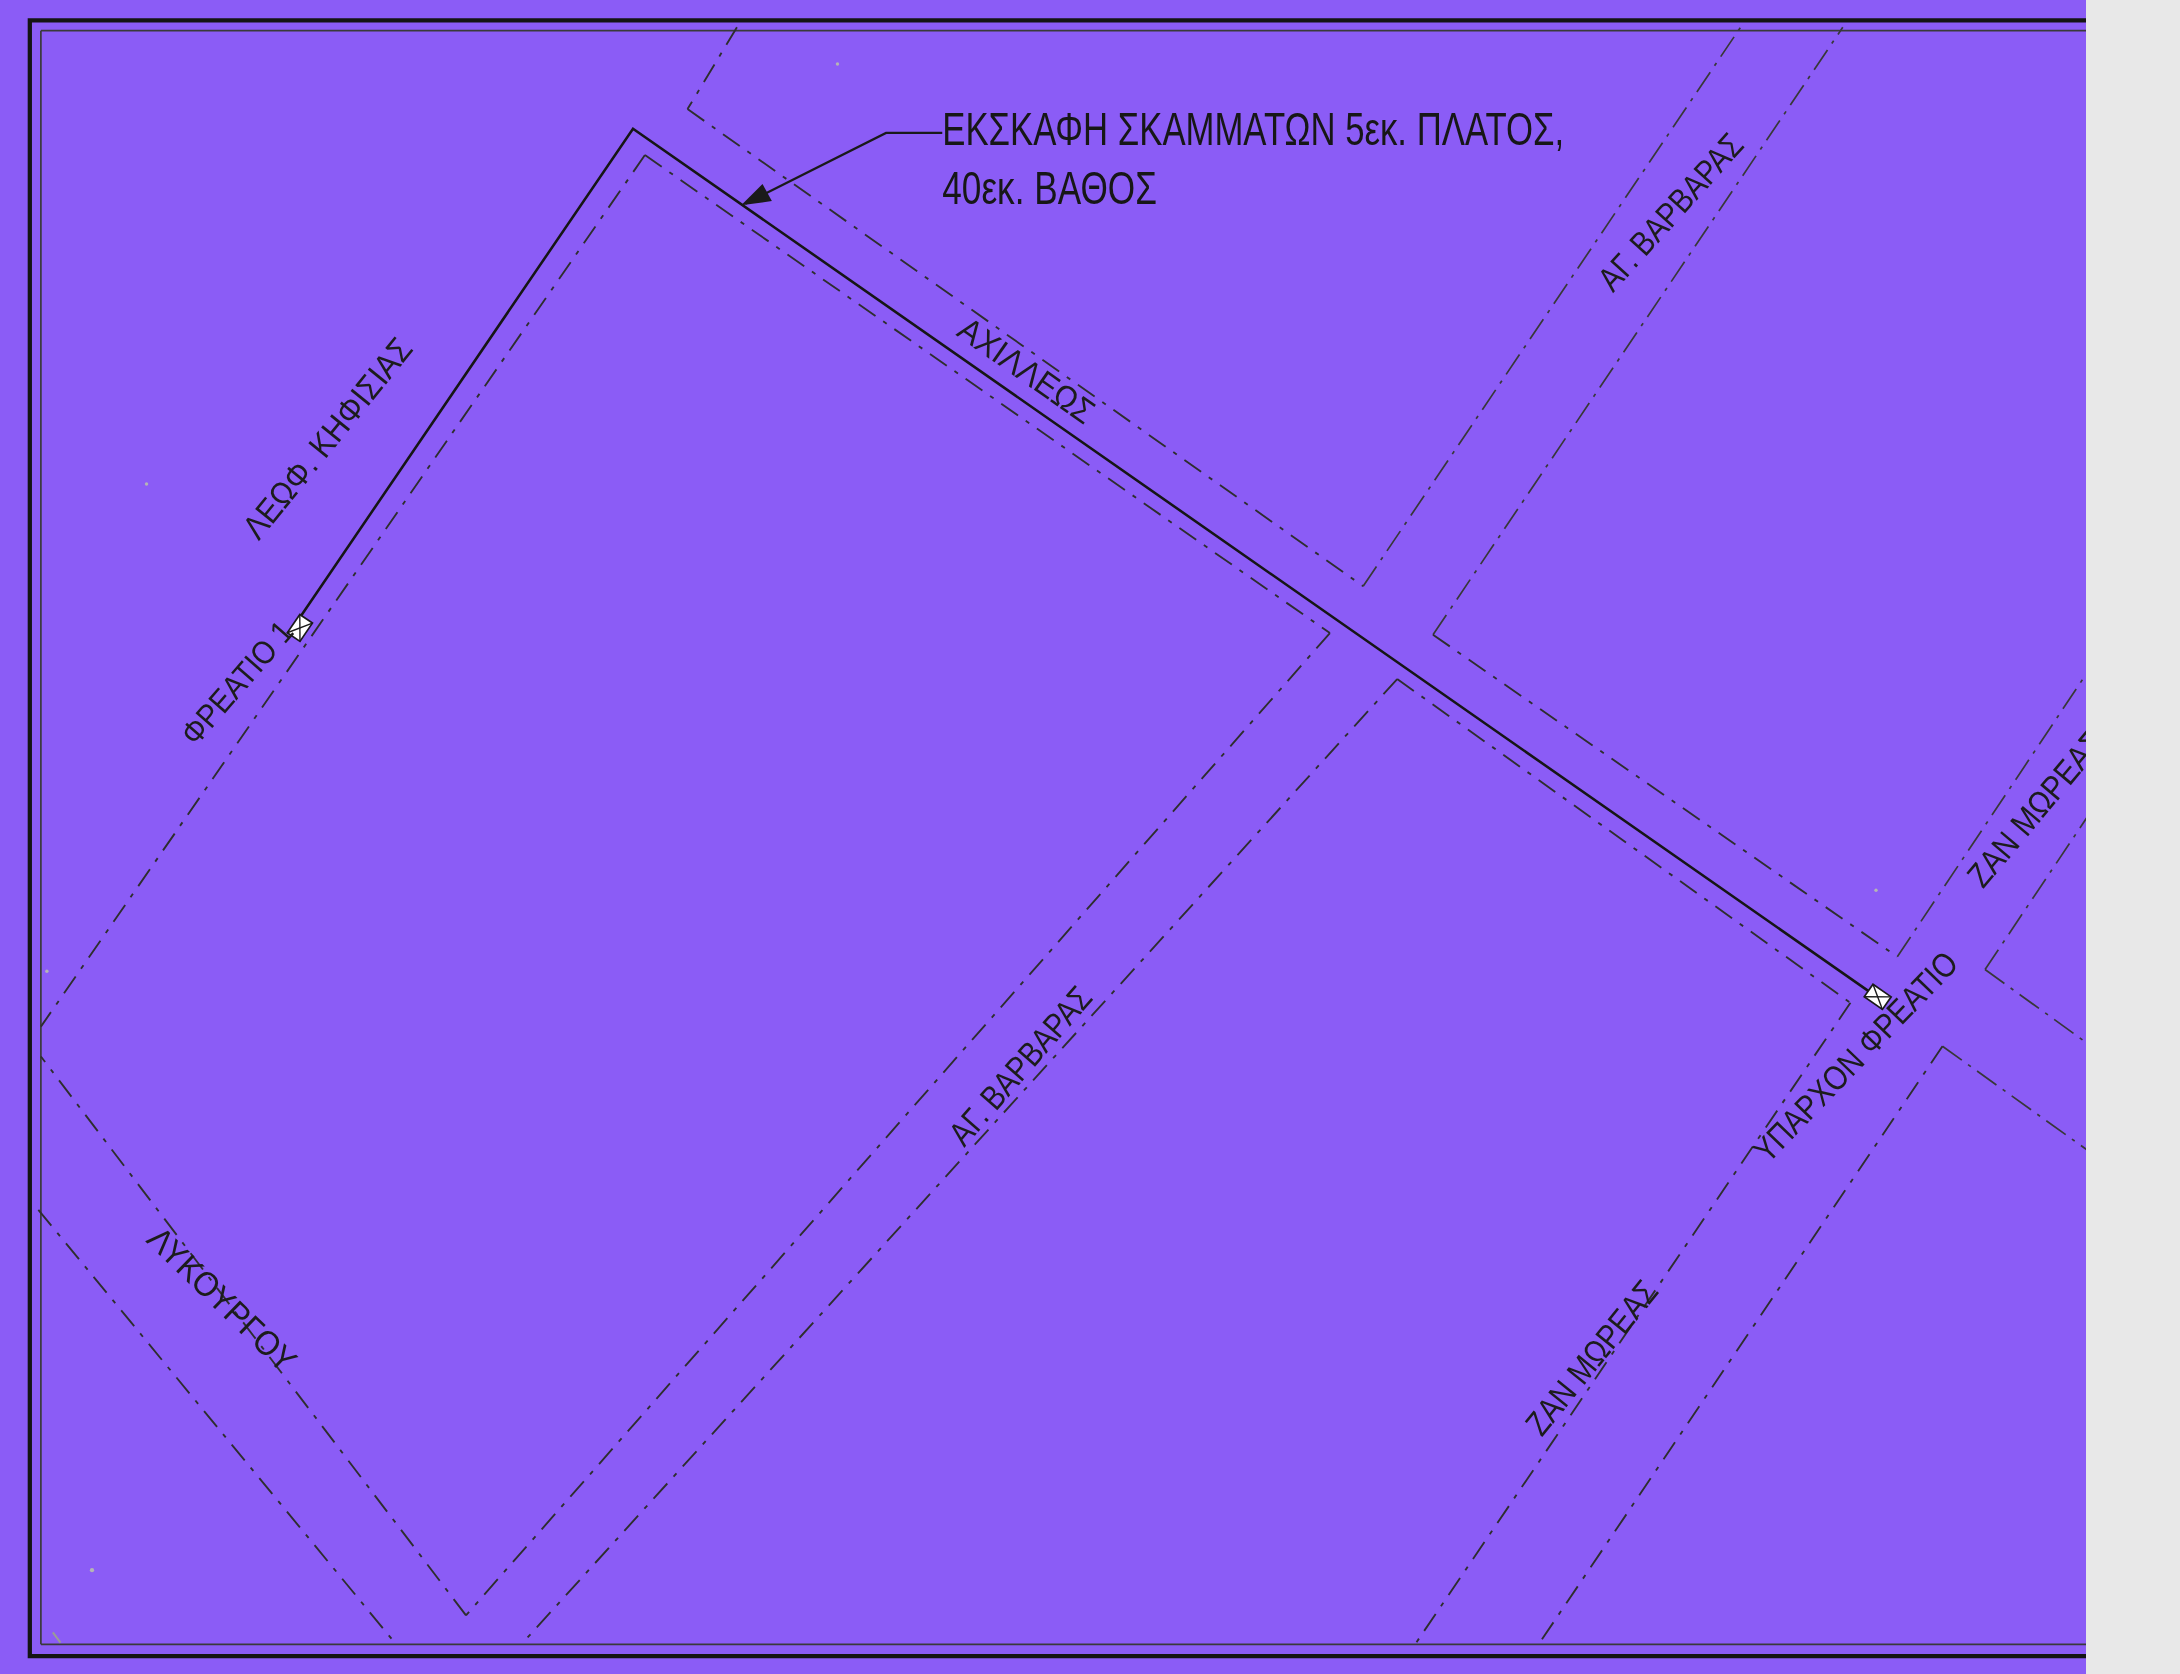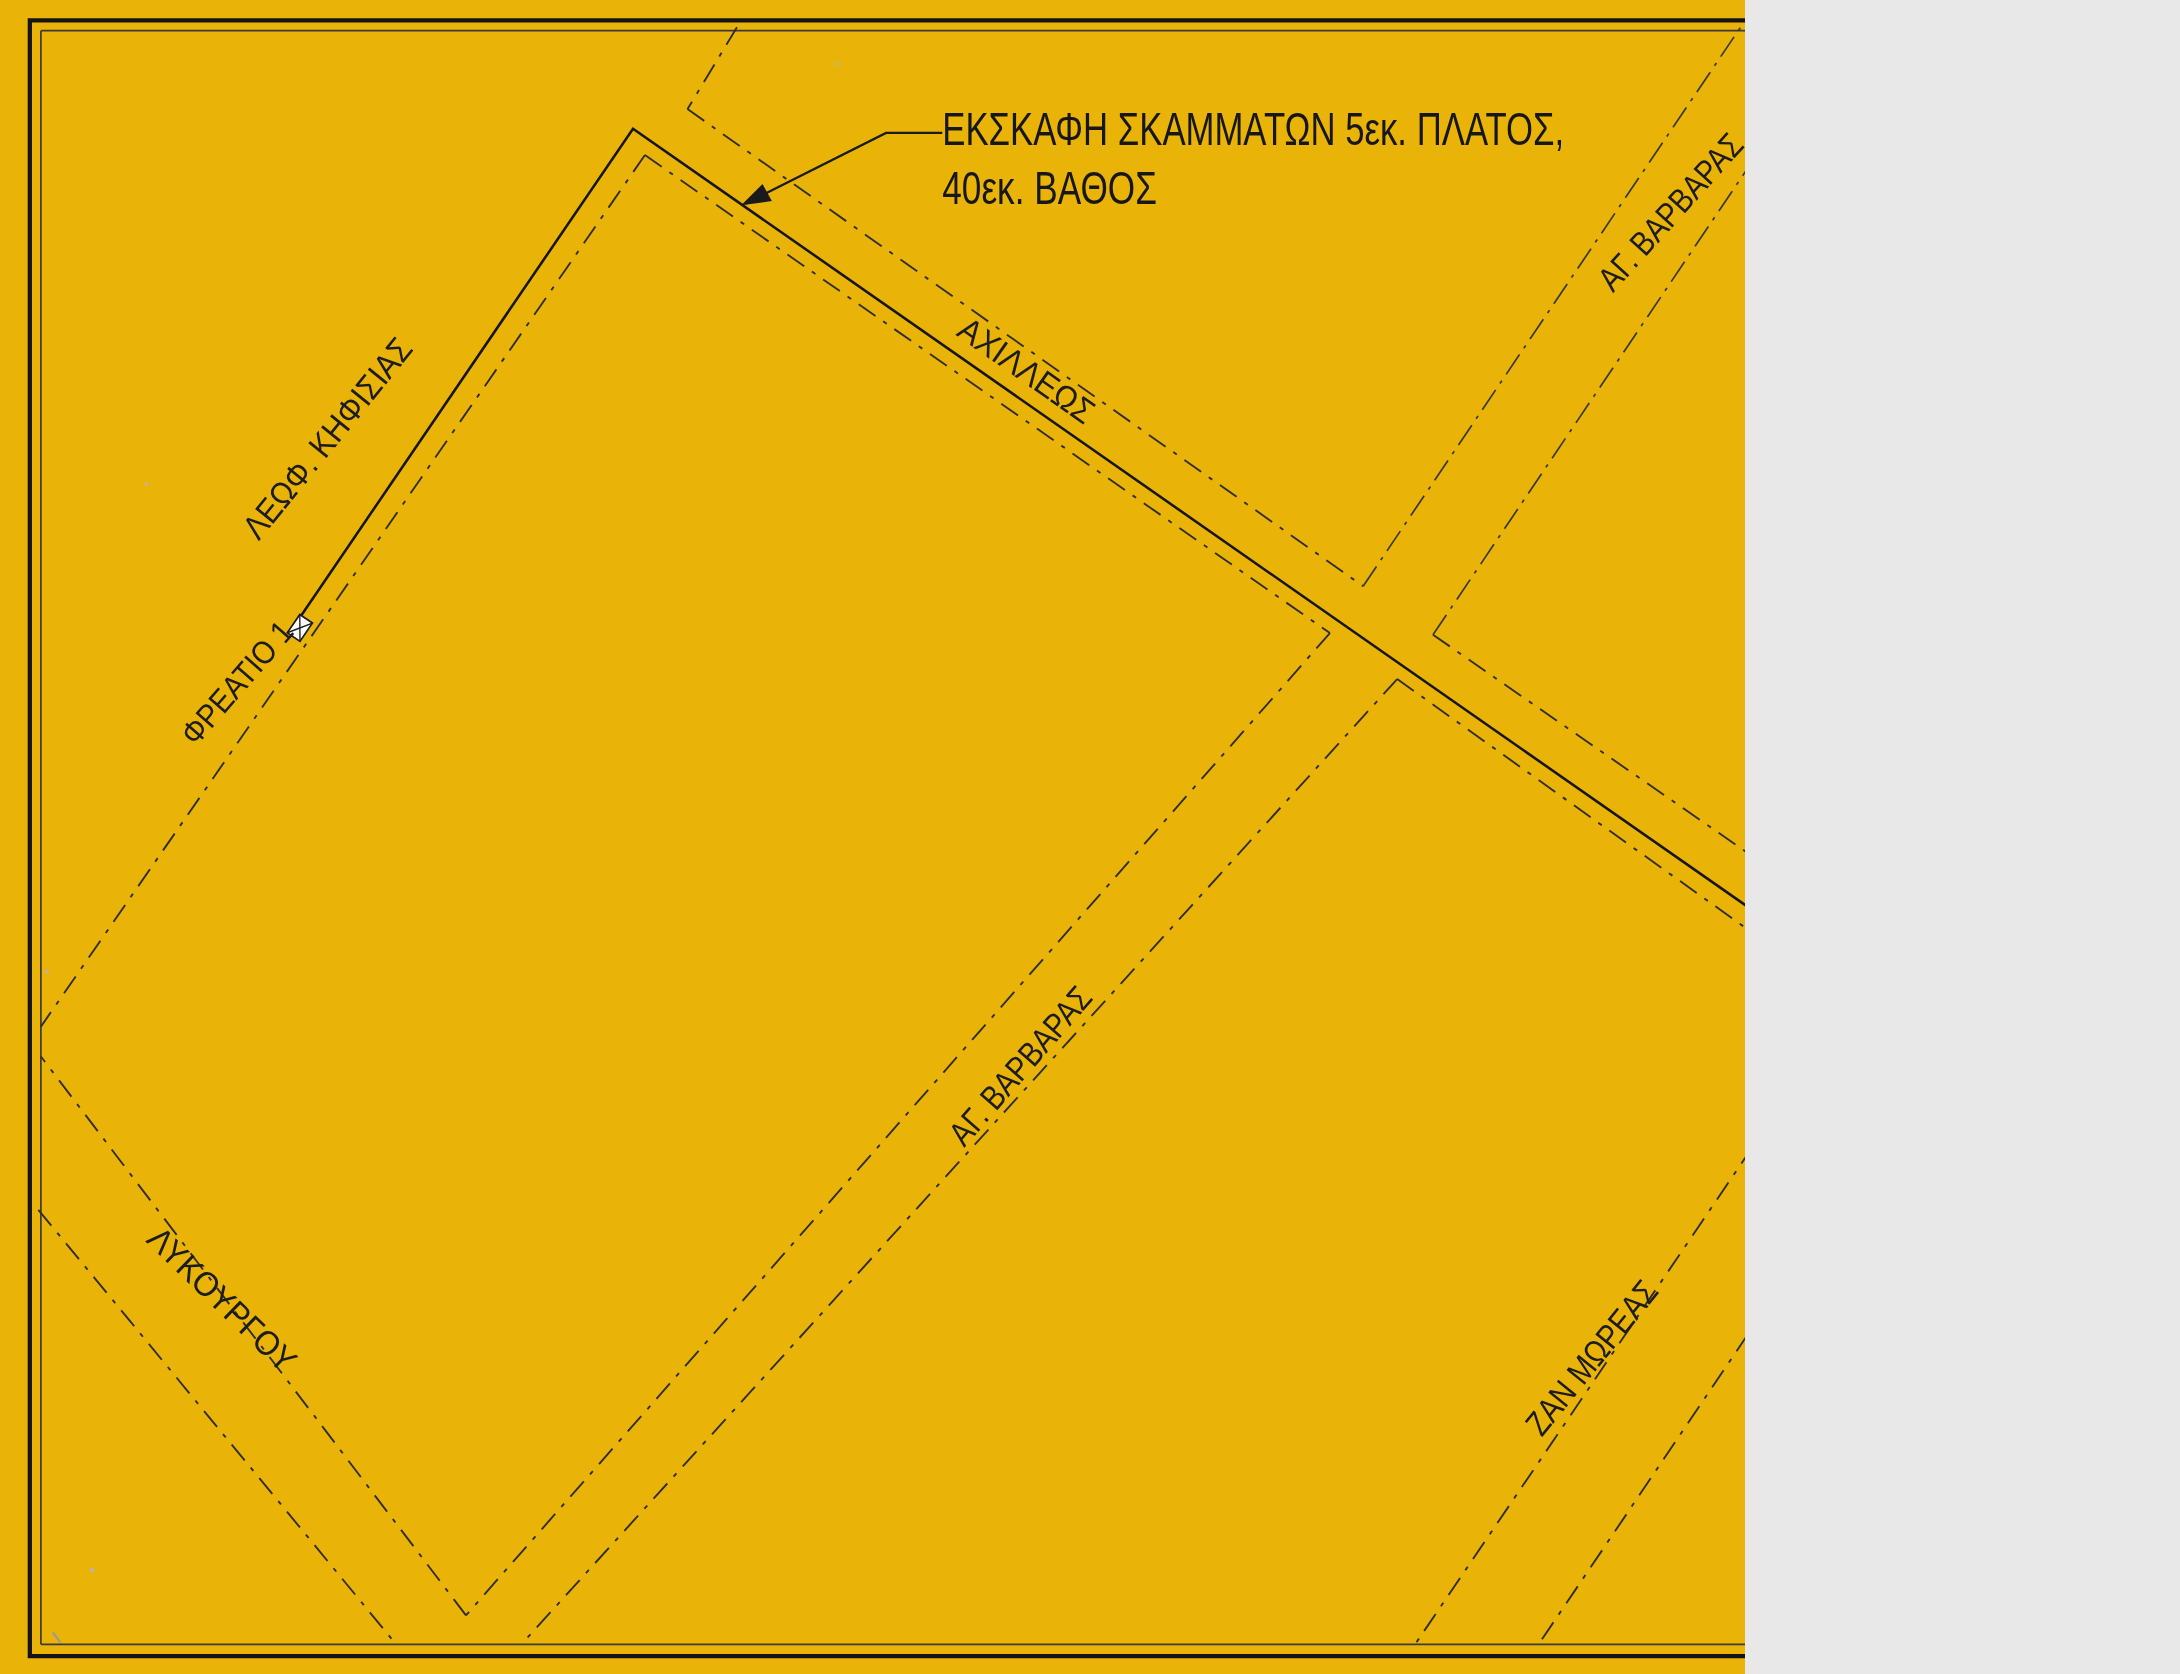--- a/index.html
+++ b/index.html
@@ -1,19 +1,19 @@
 <!DOCTYPE html>
 <html style="font-size:13.6px"><head>
 <meta charset="utf-8">
 <style>
   html,body{margin:0;padding:0;background:#e8e8e8;}
   .page{
     position:relative;
-    width:1745px;height:1675px;
-    background:#eab308;
+    width:2086px;height:1675px;
+    background:#8b5cf6;
     overflow:hidden;
     font-family:"Liberation Sans", sans-serif;
   }
   svg{position:absolute;left:0;top:0;display:block;}
   .edge{stroke:#2e2e2e;stroke-width:2.2;fill:none;stroke-dasharray:24 11 5 11;}
   .edge2{stroke:#383838;stroke-width:2;fill:none;stroke-dasharray:28 9 4 9;}
   .trench{stroke:#161616;stroke-width:3;fill:none;}
   .leader{stroke:#1a1a1a;stroke-width:2.6;fill:none;}
   .borderOuter{stroke:#141414;stroke-width:5;fill:none;}
   .borderInner{stroke:#3a3a3a;stroke-width:2;fill:none;}

